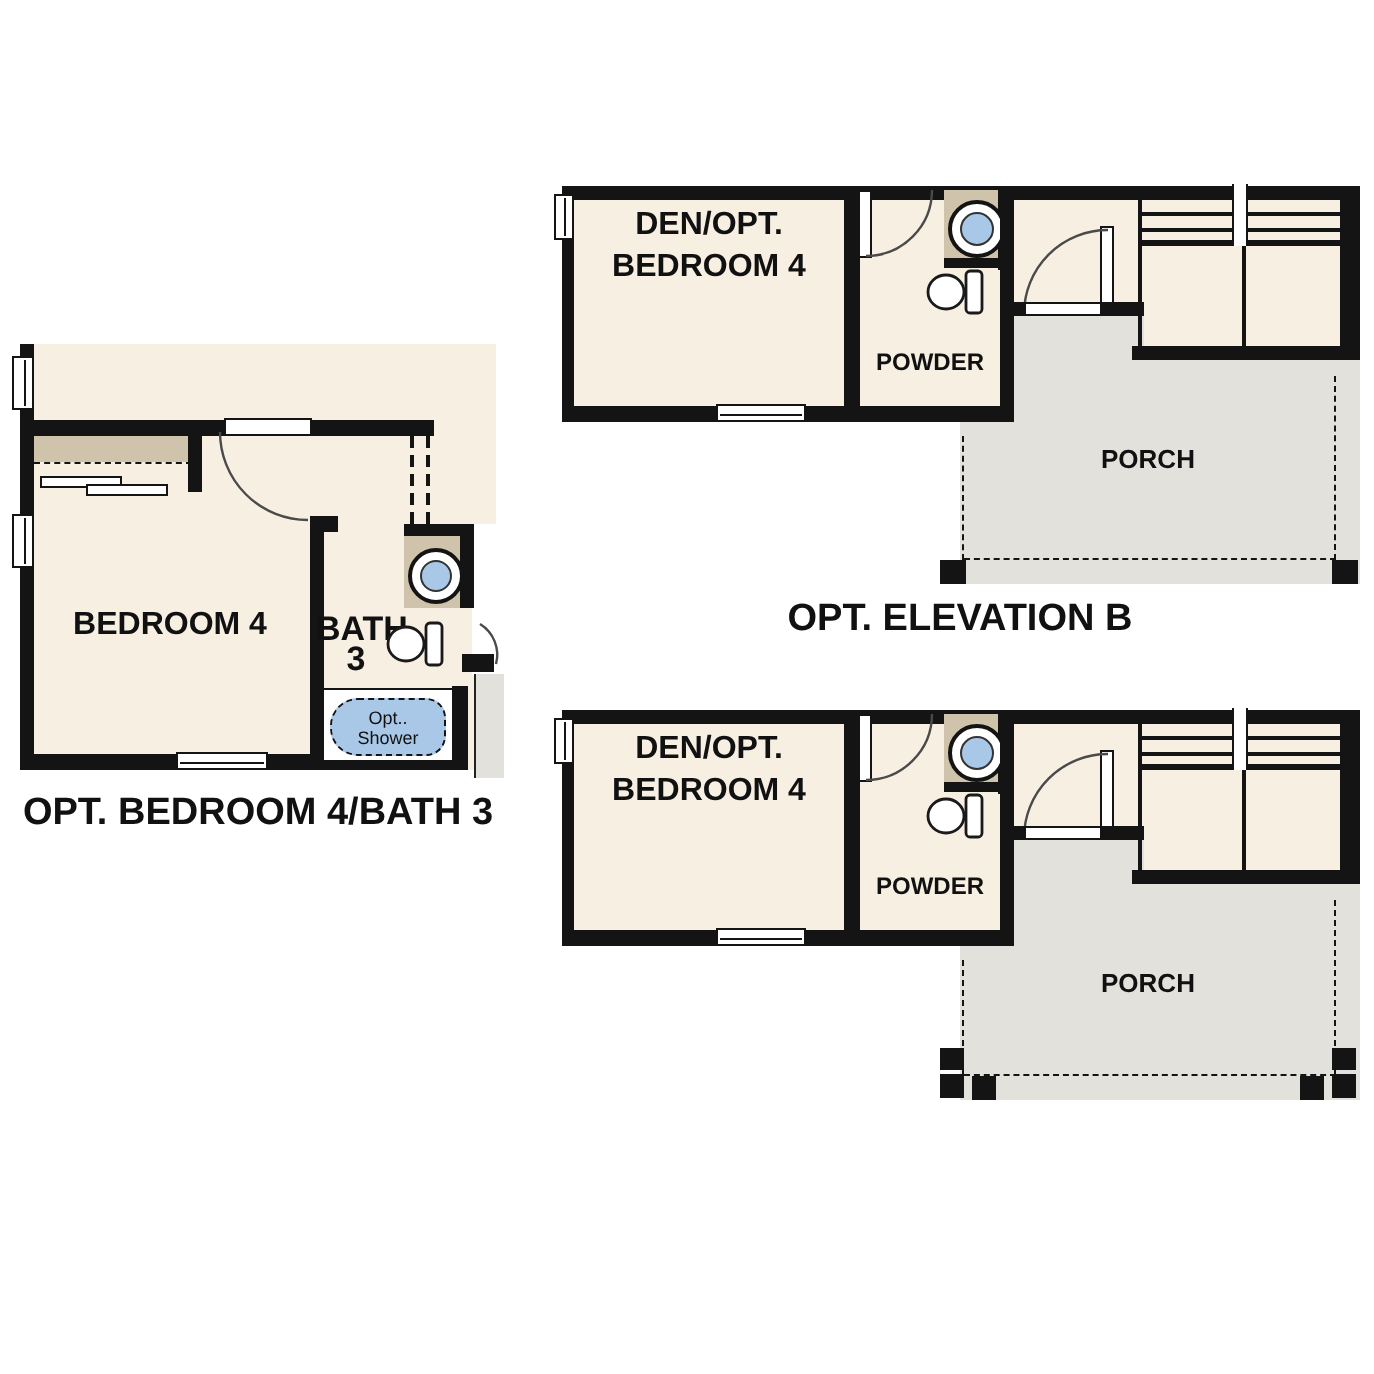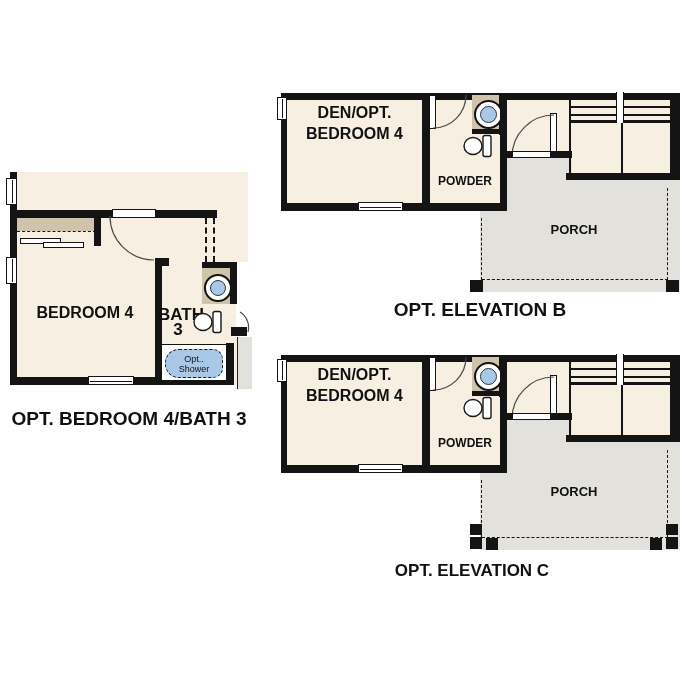--- a/index.html
+++ b/index.html
@@ -103,21 +103,21 @@
 
     <div class="tline" style="left:162px;top:344px;width:65px;height:1px;"></div>
     <div class="whitefill" style="left:162px;top:345px;width:65px;height:35px;"></div>
     <div class="shower" style="left:165px;top:349px;width:58px;height:29px;">
       <span>Opt..</span>
       <span>Shower</span>
     </div>
     <div class="wall" style="left:226px;top:343px;width:8px;height:42px;"></div>
     <div class="porch" style="left:237px;top:337px;width:14px;height:52px;border-left:1px solid #222;"></div>
 
-    <div class="caption" style="left:0px;top:408px;width:258px;font-size:19px;">
+    <div class="caption" style="left:0px;top:396px;width:258px;font-size:19px;">
       <span>OPT. BEDROOM 4/BATH 3</span>
     </div>
   </div>
 
   <div class="layer">
     <div class="room" style="left:287px;top:100px;width:135px;height:103px;"></div>
     <div class="room" style="left:430px;top:100px;width:77px;height:103px;"></div>
     <div class="room" style="left:507px;top:100px;width:63px;height:55px;"></div>
     <div class="room" style="left:571px;top:100px;width:99px;height:73px;"></div>
 
@@ -262,18 +262,15 @@
     <div class="post" style="left:470px;top:537px;width:12px;height:12px;"></div>
     <div class="post" style="left:486px;top:538px;width:12px;height:12px;"></div>
     <div class="post" style="left:666px;top:524px;width:12px;height:11px;"></div>
     <div class="post" style="left:666px;top:537px;width:12px;height:12px;"></div>
     <div class="post" style="left:650px;top:538px;width:12px;height:12px;"></div>
 
     <div class="label" style="left:524px;top:484px;width:100px;font-size:13px;">
       <span>PORCH</span>
     </div>
 
-    <div class="caption" style="left:372px;top:561px;width:200px;font-size:17px;">
-      <span>OPT. ELEVATION C</span>
-    </div>
   </div>
 
 </div>
 
 </body></html>

